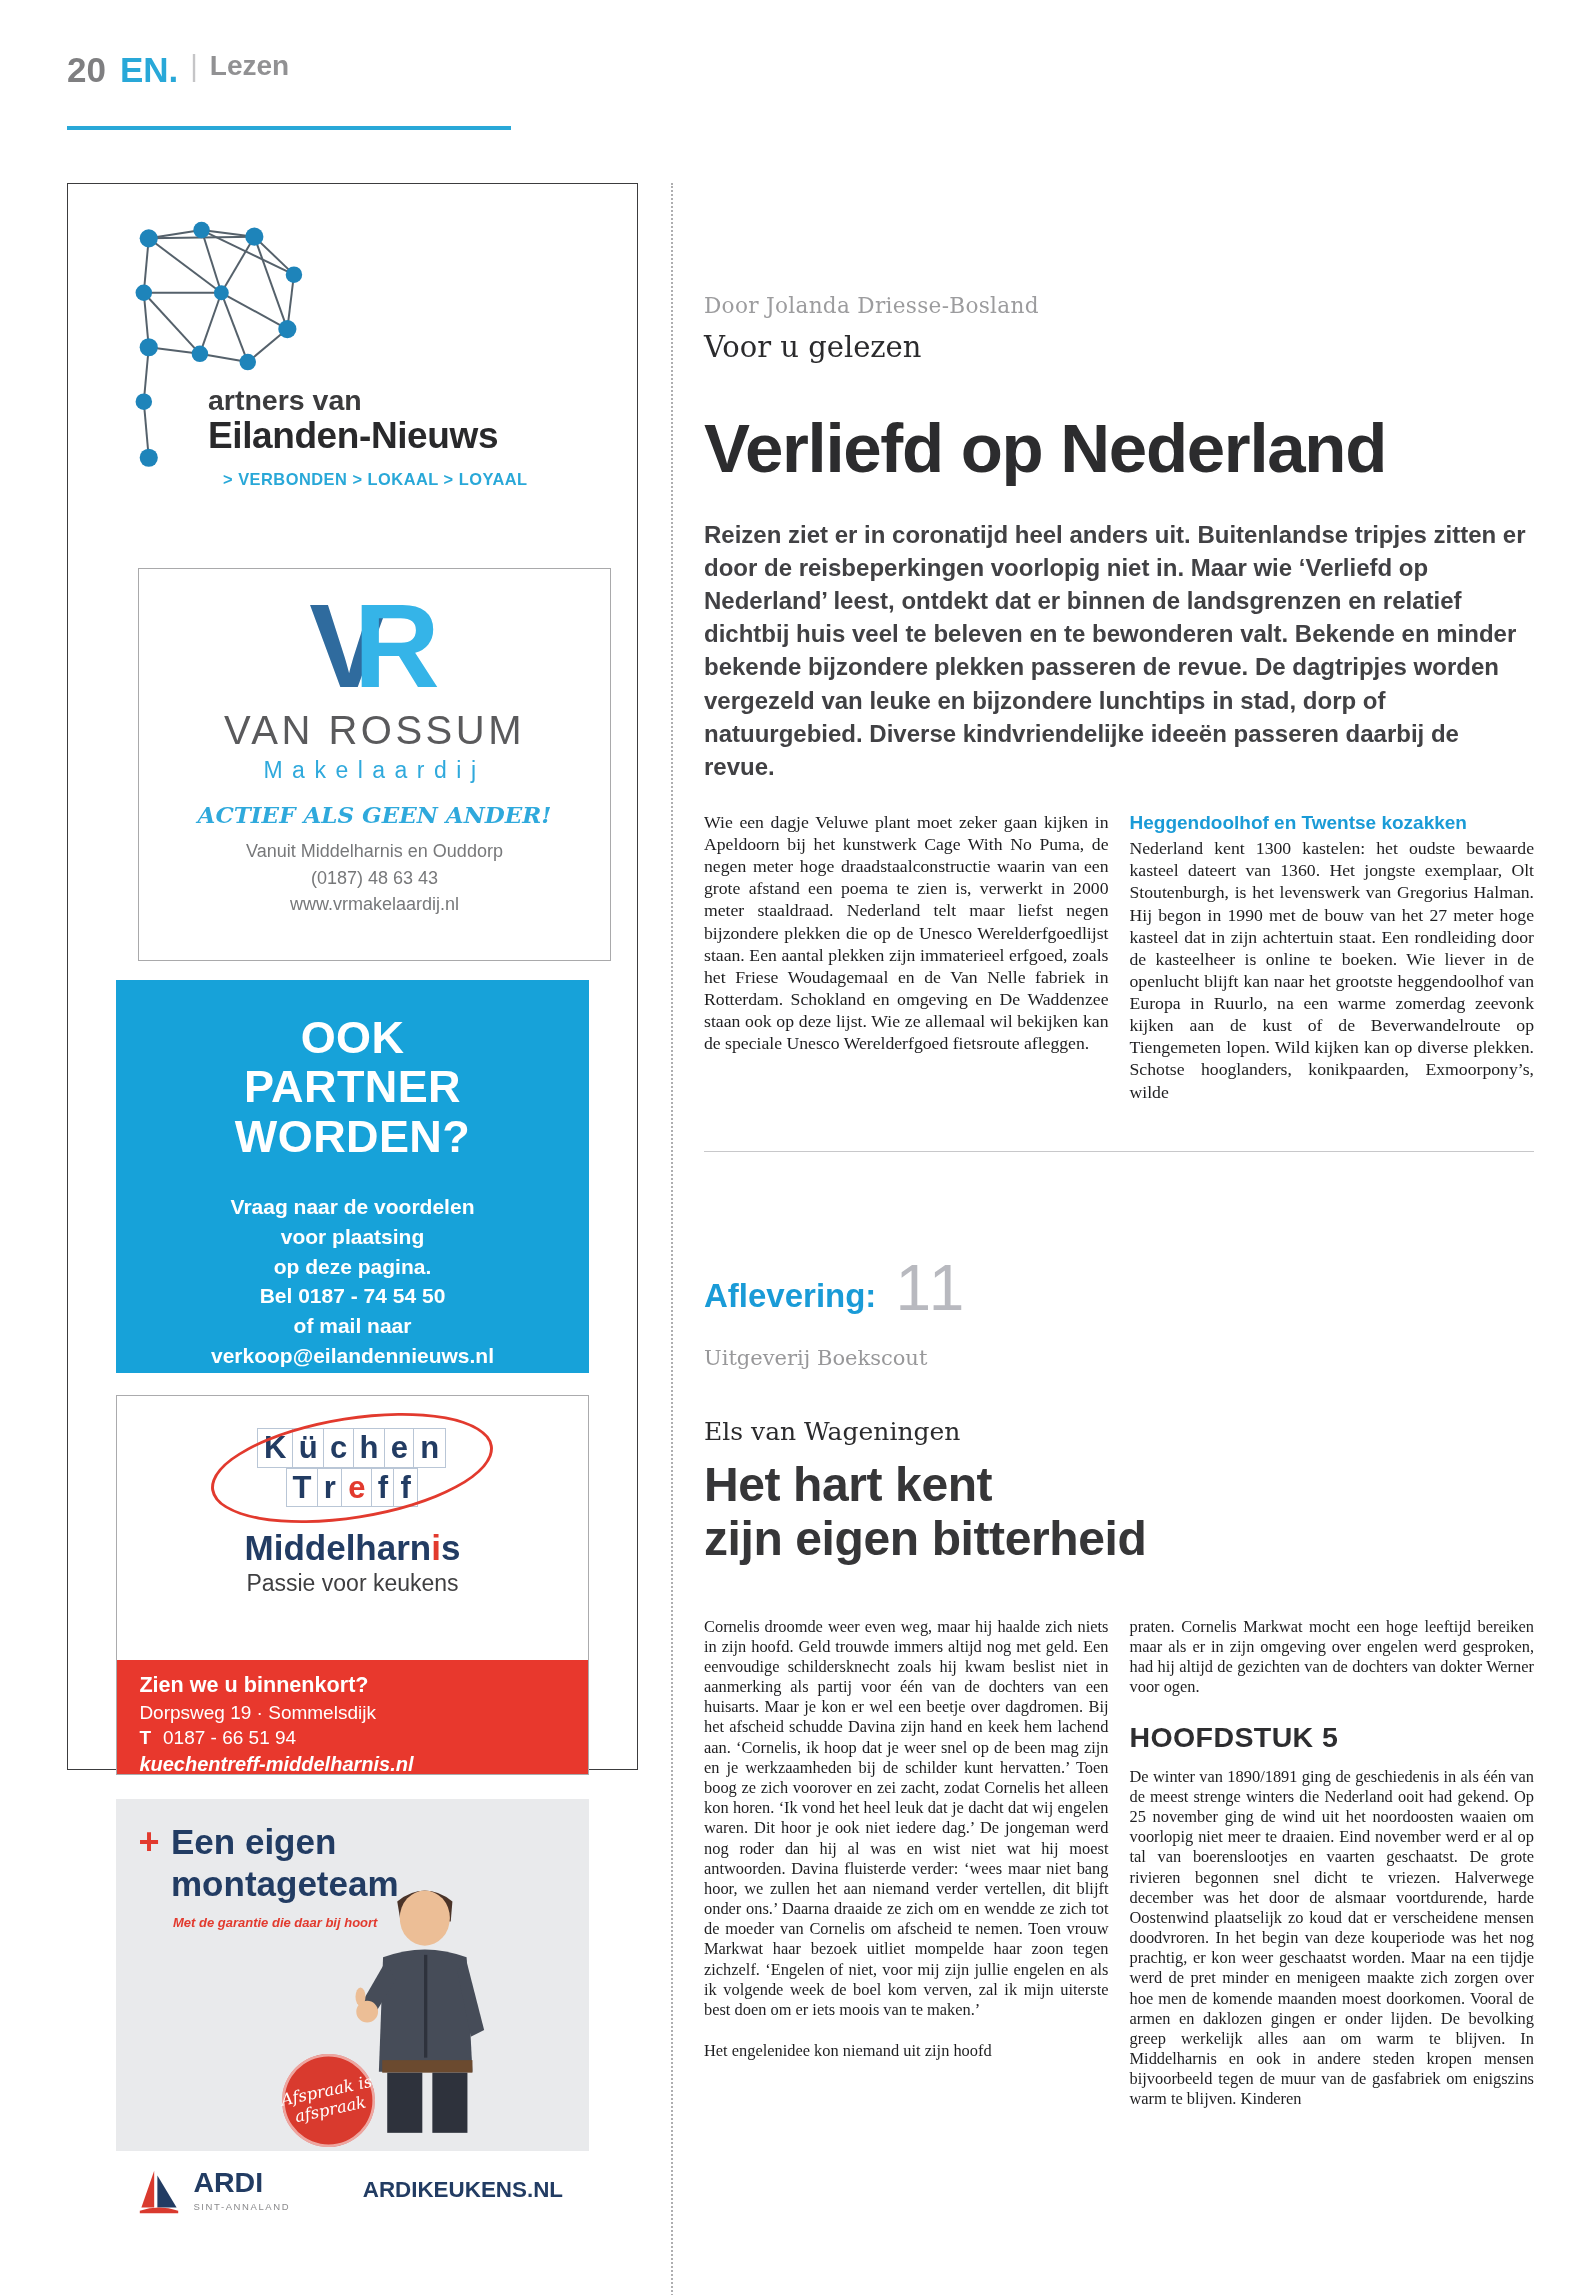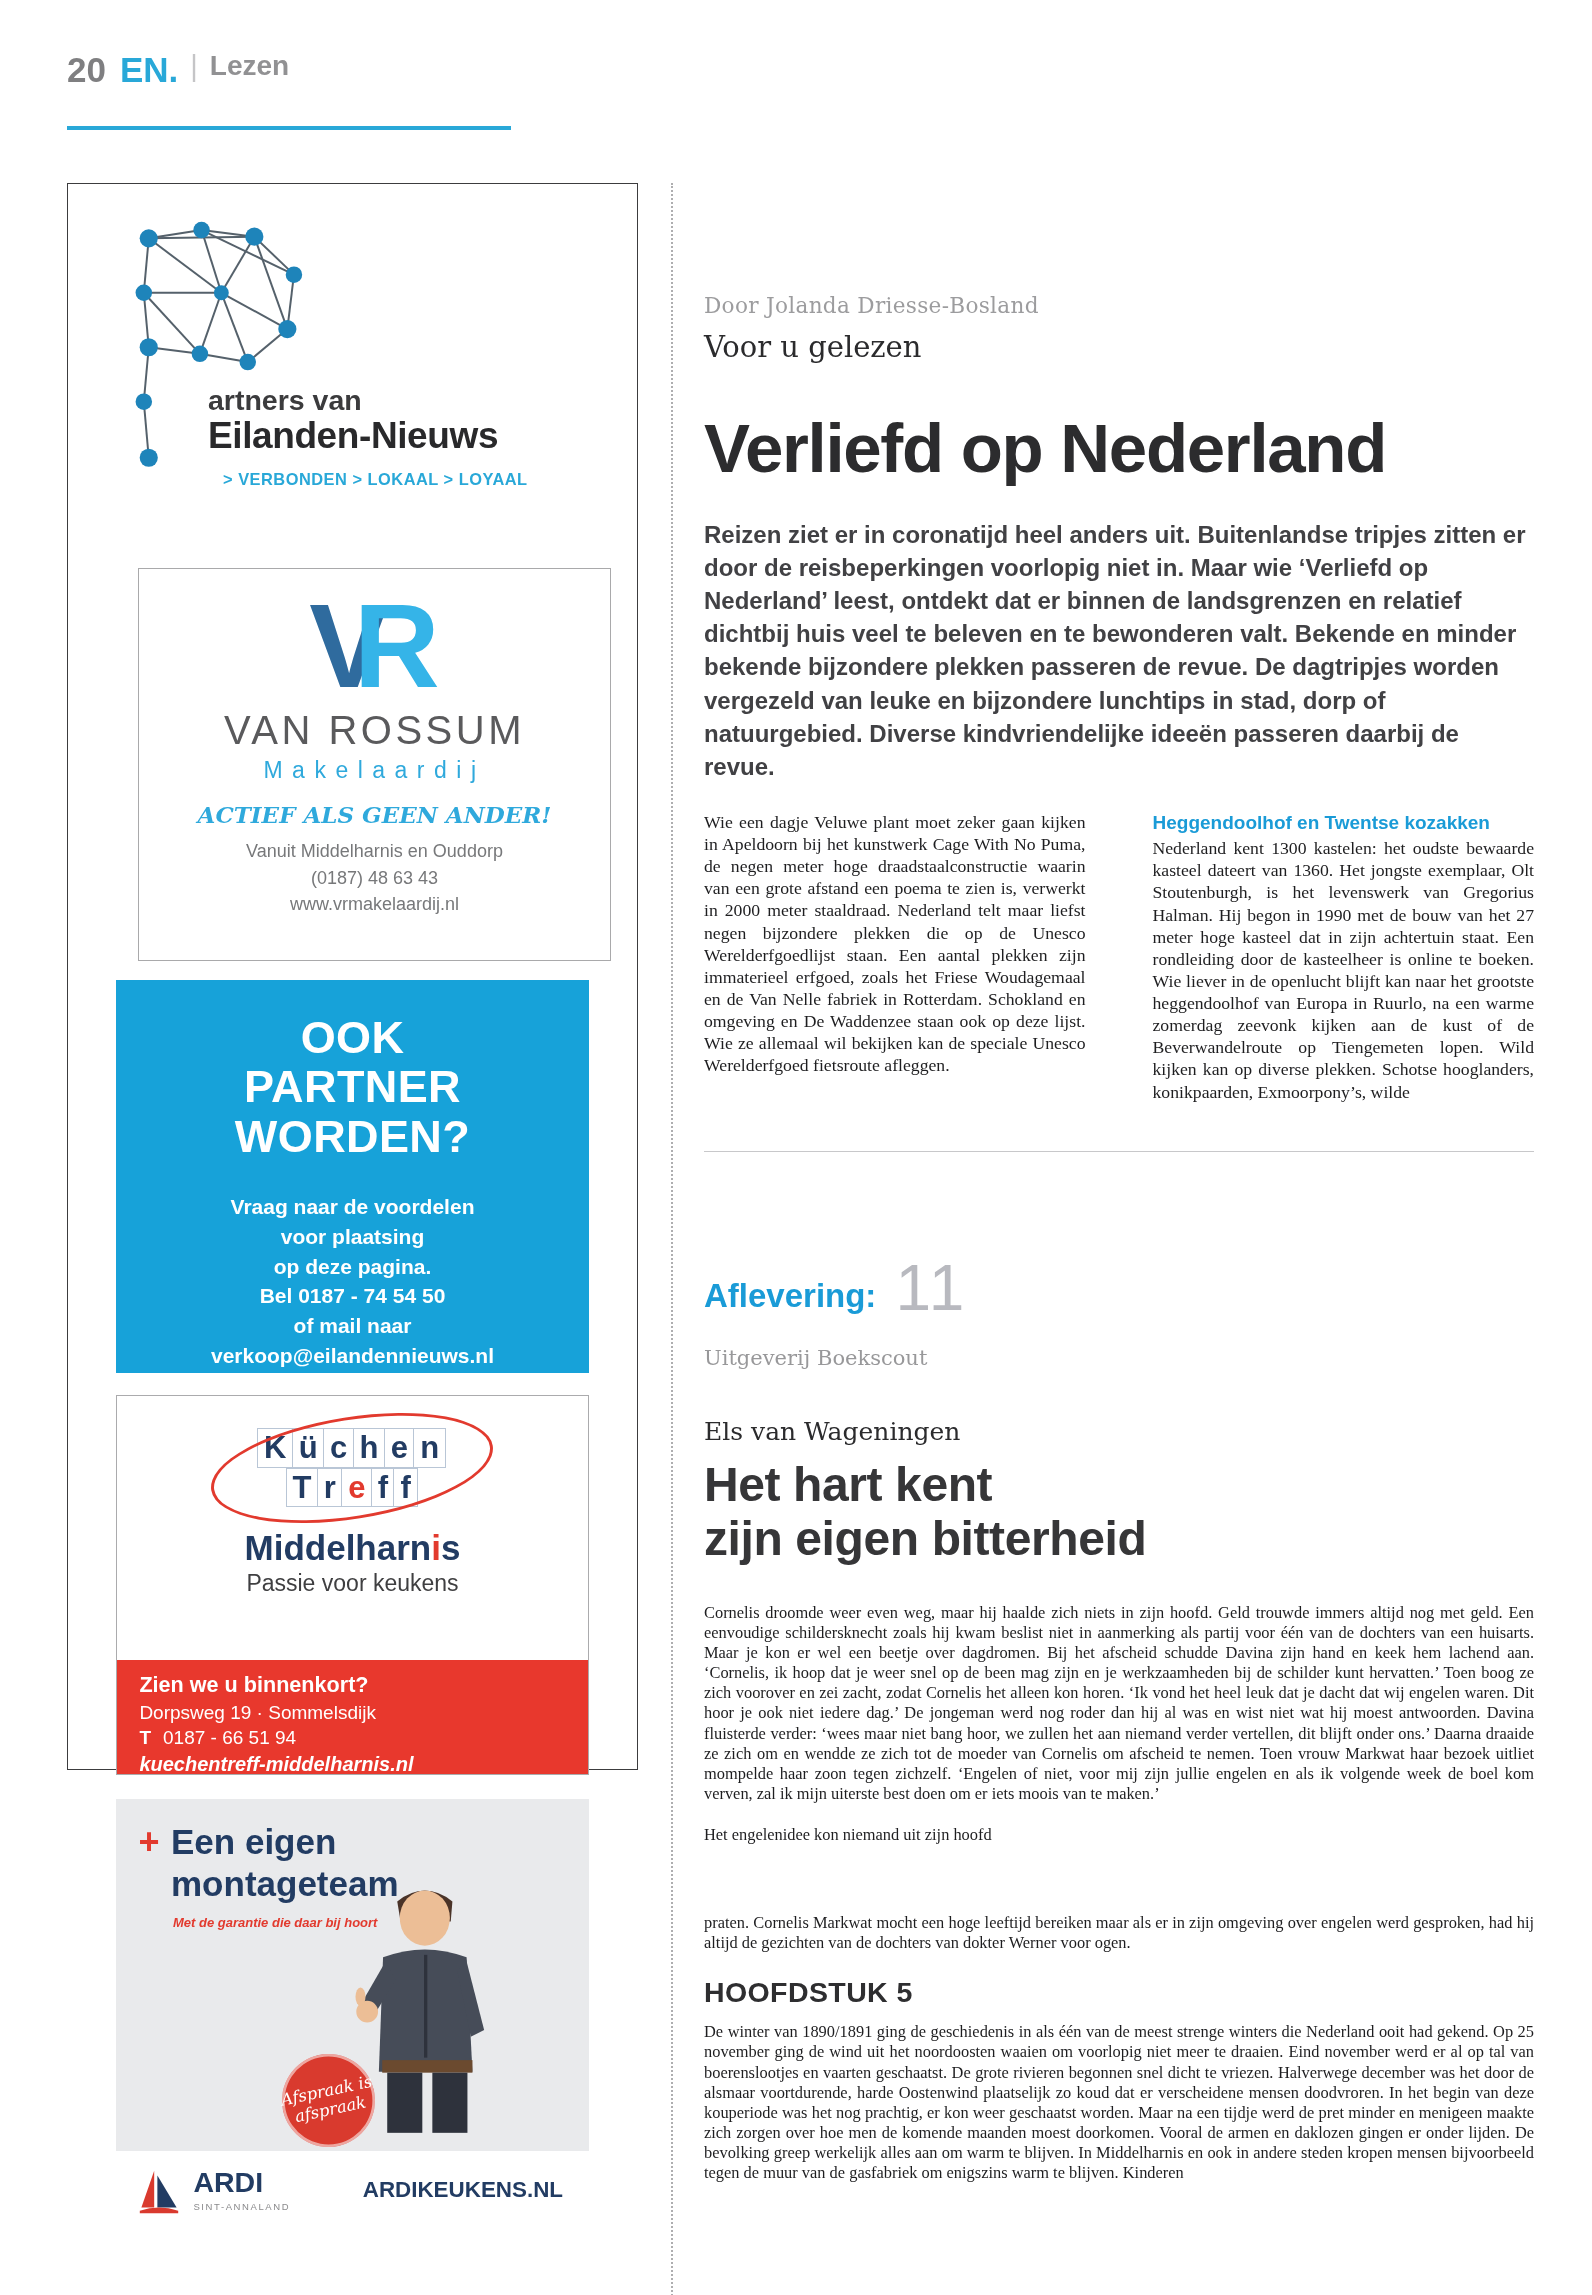--- a/index.html
+++ b/index.html
@@ -97,35 +97,35 @@
   
   .vdots { position:absolute; left:671px; top:183px; height:2113px; width:0;
            border-left:2.6px dotted #aeaeb0; }
 
   
   .content { position:absolute; left:704px; top:183px; width:830px; }
   .byline { margin-top:110px; font-family:"DejaVu Serif", serif; font-size:21.6px; color:#9c9c9e; letter-spacing:0.3px; }
   .kicker { margin-top:12px; font-family:"DejaVu Serif", serif; font-size:29px; color:#2b2b2d; }
   .a1-title { margin-top:50px; font-size:69px; font-weight:900; line-height:1; color:#2c2c2e; letter-spacing:-1.3px; }
   .a1-intro { margin-top:35px; font-size:24px; font-weight:700; line-height:1.38; color:#414144; }
-  .cols { display:flex; gap:67px; margin-top:28px; }
+  .cols { display:flex; gap:21px; margin-top:28px; }
   .col  { flex:1; font-family:"Liberation Serif", serif; font-size:17.7px; line-height:1.25;
           color:#1e1e20; text-align:justify; }
   .col2-header { font-family:"Liberation Sans", sans-serif; font-size:19px; font-weight:700;
                  color:#1a9bd7; margin-bottom:2.6px; text-align:left; }
   .rule { margin-top:48px; border-top:1.7px solid #c8c8ca; width:100%; }
 
   .serial-head { margin-top:109px; display:flex; align-items:flex-end; gap:19px; }
   .serial-label { font-size:33px; font-weight:700; color:#1a9bd7; }
   .serial-num { font-size:64px; color:#b8b9bf; line-height:0.85; letter-spacing:2.6px; }
   .publisher { margin-top:31px; font-family:"DejaVu Serif", serif; font-size:21px; color:#98989a; }
   .author { margin-top:47px; font-family:"DejaVu Serif", serif; font-size:25px; color:#2b2b2d; }
   .serial-title { margin-top:12px; font-size:48px; font-weight:800; line-height:1.12;
                   color:#363638; letter-spacing:-0.4px; }
-  .story { margin-top:37px;flex-direction:column; }
+  .story { margin-top:51px; }
   .story .col { font-size:16.4px; line-height:1.23; }
   .story .col p { margin:0; }
   .lastline { margin-top:21px !important; text-align:left; }
   .chapter { font-family:"Liberation Sans", sans-serif; font-size:28.5px; font-weight:700;
              color:#2e2e30; margin:22.4px 0 12px !important; letter-spacing:0.4px; text-align:left; }
 </style>
 </head>
 <body>
 
 <div class="page">

